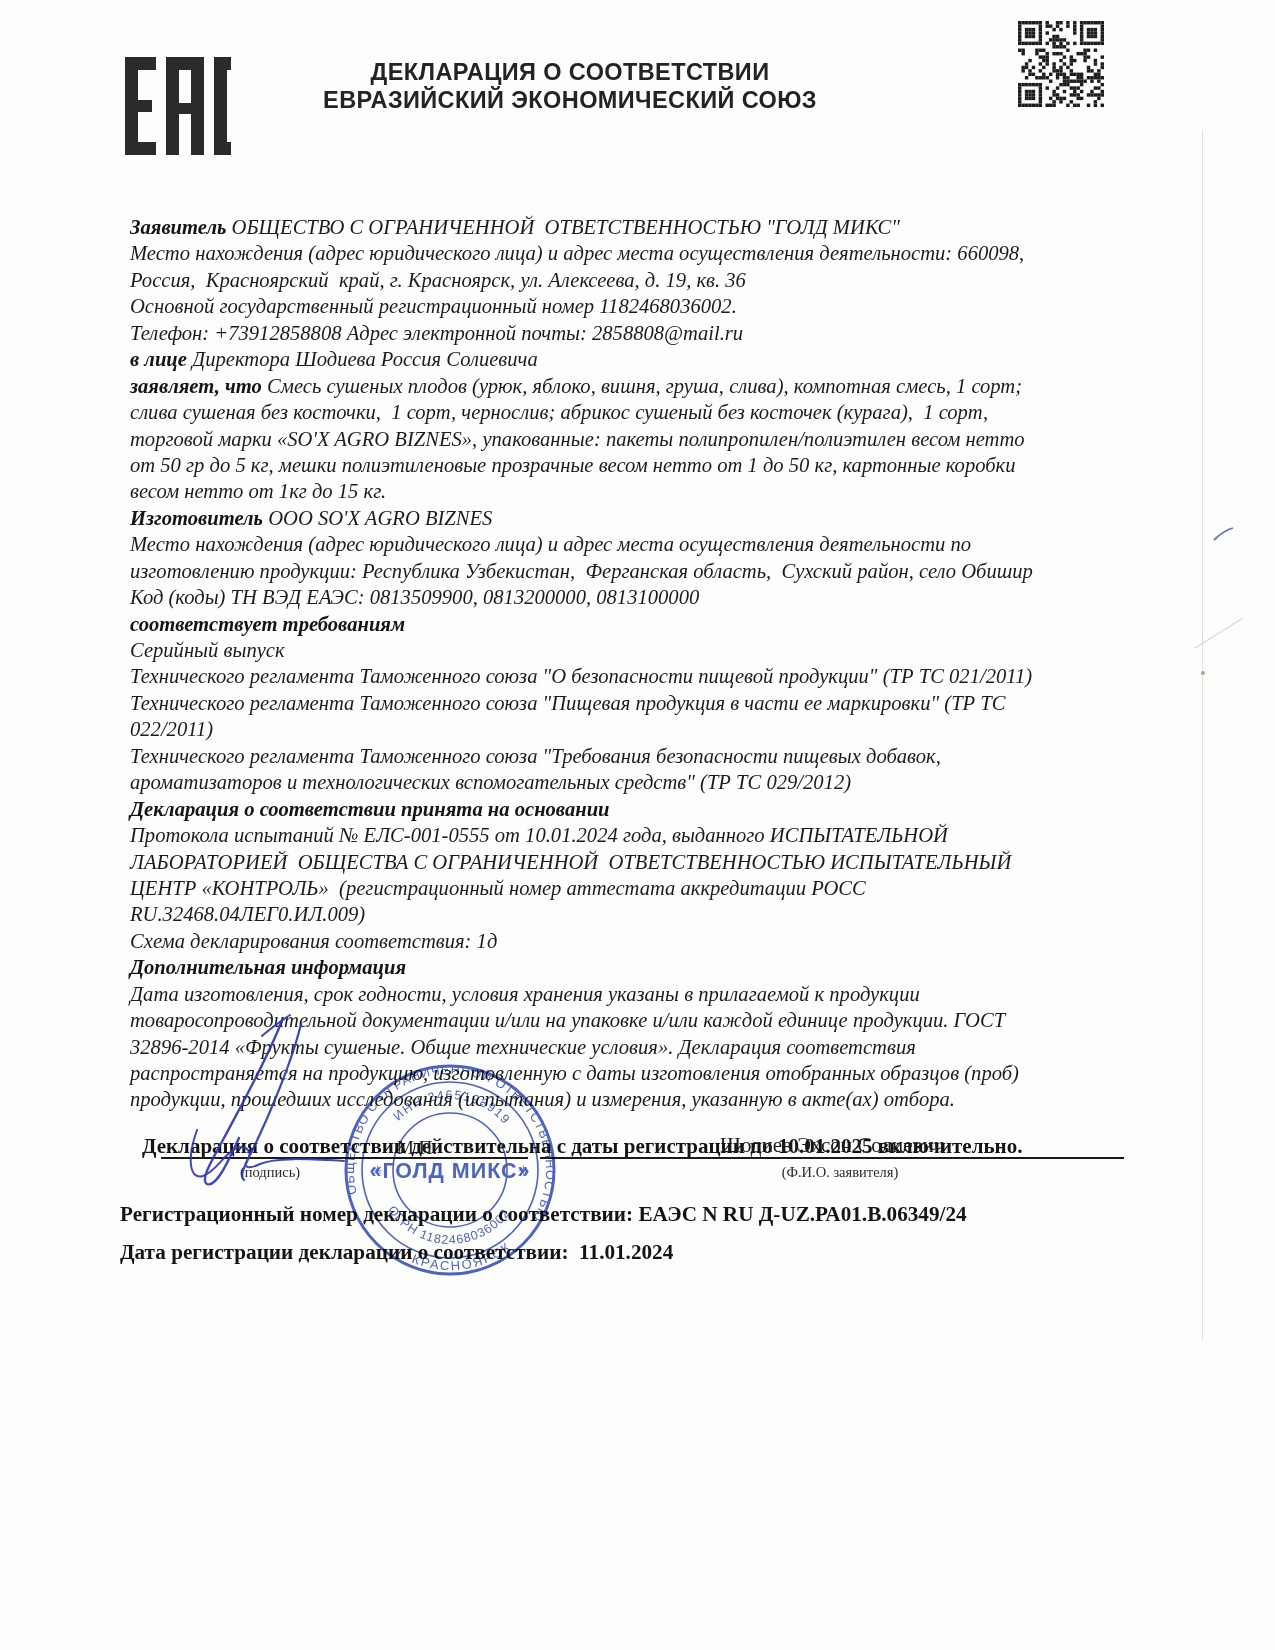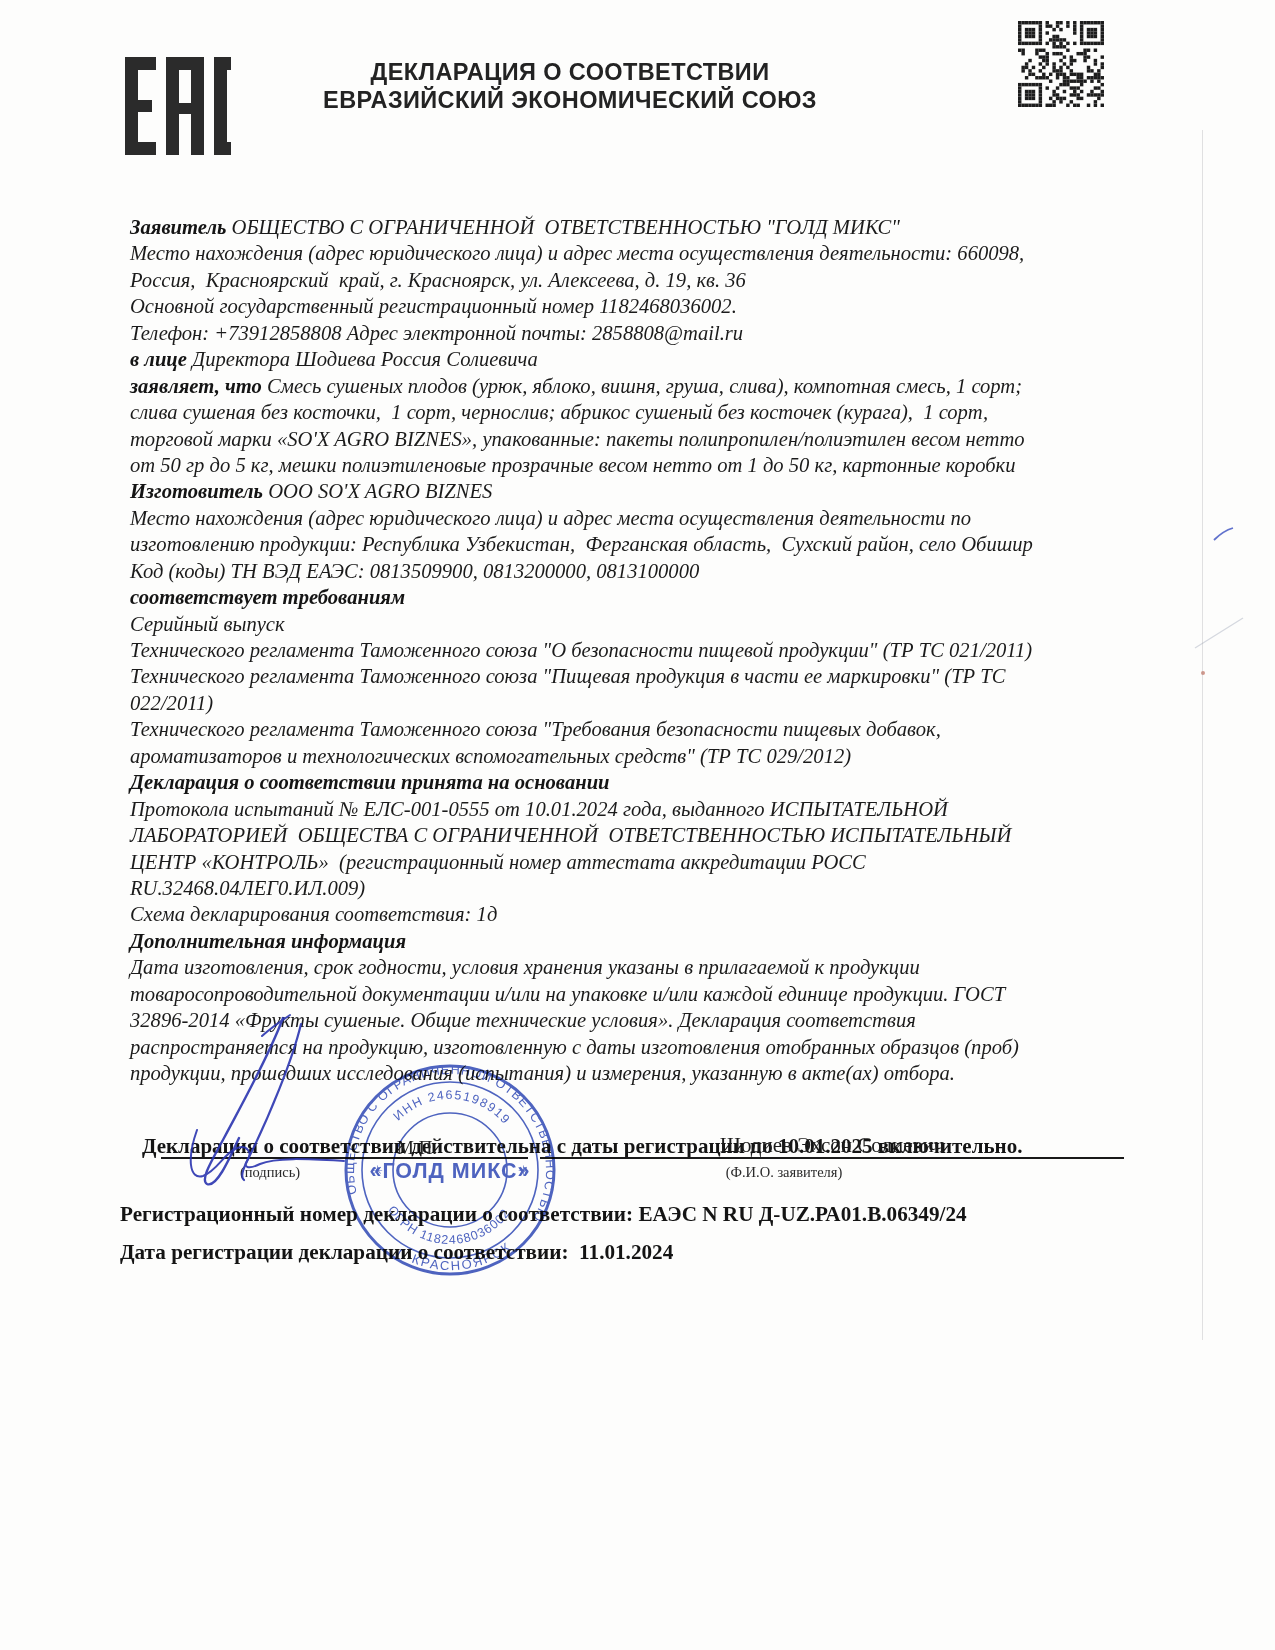--- a/index.html
+++ b/index.html
@@ -32,21 +32,21 @@
   
   .mp{position:absolute;left:397px;top:1137px;font-size:19px;color:#222;}
   .applicant-name{position:absolute;left:832px;top:1133px;transform:translateX(-50%);
     font-size:21px;white-space:pre;color:#1b1b1b;}
   .rule{position:absolute;background:#191919;}
   .rule-left{left:161px;top:1157px;width:367px;height:1.6px;}
   .rule-right{left:540px;top:1157px;width:584px;height:2.4px;}
   .caption{position:absolute;top:1164px;transform:translateX(-50%);
     font-size:14.5px;color:#2a2a2a;white-space:pre;}
   .caption-sign{left:270px;}
-  .caption-fio{left:784px;}
+  .caption-fio{left:840px;}
   
   .reg-number{position:absolute;left:120px;top:1202px;font-weight:bold;
     font-size:21.2px;white-space:pre;color:#141414;}
   .reg-date{position:absolute;left:120px;top:1240px;font-weight:bold;
     font-size:21.2px;white-space:pre;color:#141414;}
   
   .stamp{position:absolute;left:320px;top:1040px;opacity:.82;mix-blend-mode:multiply;}
   
   .overlay{position:absolute;inset:0;pointer-events:none;}
   .scanline{position:absolute;left:1202px;top:130px;width:1px;height:1210px;
@@ -367,20 +367,21 @@
       <div class="bline"><b>Заявитель</b><span> ОБЩЕСТВО С ОГРАНИЧЕННОЙ  ОТВЕТСТВЕННОСТЬЮ "ГОЛД МИКС"</span></div>
       <div class="bline"><b></b><span>Место нахождения (адрес юридического лица) и адрес места осуществления деятельности: 660098,</span></div>
       <div class="bline"><b></b><span>Россия,  Красноярский  край, г. Красноярск, ул. Алексеева, д. 19, кв. 36</span></div>
       <div class="bline"><b></b><span>Основной государственный регистрационный номер 1182468036002.</span></div>
       <div class="bline"><b></b><span>Телефон: +73912858808 Адрес электронной почты: 2858808@mail.ru</span></div>
       <div class="bline"><b>в лице</b><span> Директора Шодиева Россия Солиевича</span></div>
       <div class="bline"><b>заявляет, что</b><span> Смесь сушеных плодов (урюк, яблоко, вишня, груша, слива), компотная смесь, 1 сорт;</span></div>
       <div class="bline"><b></b><span>слива сушеная без косточки,  1 сорт, чернослив; абрикос сушеный без косточек (курага),  1 сорт,</span></div>
       <div class="bline"><b></b><span>торговой марки «SO'X AGRO BIZNES», упакованные: пакеты полипропилен/полиэтилен весом нетто</span></div>
       <div class="bline"><b></b><span>от 50 гр до 5 кг, мешки полиэтиленовые прозрачные весом нетто от 1 до 50 кг, картонные коробки</span></div>
+      <div class="bline"><b></b><span>весом нетто от 1кг до 15 кг.</span></div>
       <div class="bline"><b>Изготовитель</b><span> ООО SO'X AGRO BIZNES</span></div>
       <div class="bline"><b></b><span>Место нахождения (адрес юридического лица) и адрес места осуществления деятельности по</span></div>
       <div class="bline"><b></b><span>изготовлению продукции: Республика Узбекистан,  Ферганская область,  Сухский район, село Обишир</span></div>
       <div class="bline"><b></b><span>Код (коды) ТН ВЭД ЕАЭС: 0813509900, 0813200000, 0813100000</span></div>
       <div class="bline"><b>соответствует требованиям</b><span></span></div>
       <div class="bline"><b></b><span>Серийный выпуск</span></div>
       <div class="bline"><b></b><span>Технического регламента Таможенного союза "О безопасности пищевой продукции" (ТР ТС 021/2011)</span></div>
       <div class="bline"><b></b><span>Технического регламента Таможенного союза "Пищевая продукция в части ее маркировки" (ТР ТС</span></div>
       <div class="bline"><b></b><span>022/2011)</span></div>
       <div class="bline"><b></b><span>Технического регламента Таможенного союза "Требования безопасности пищевых добавок,</span></div>

